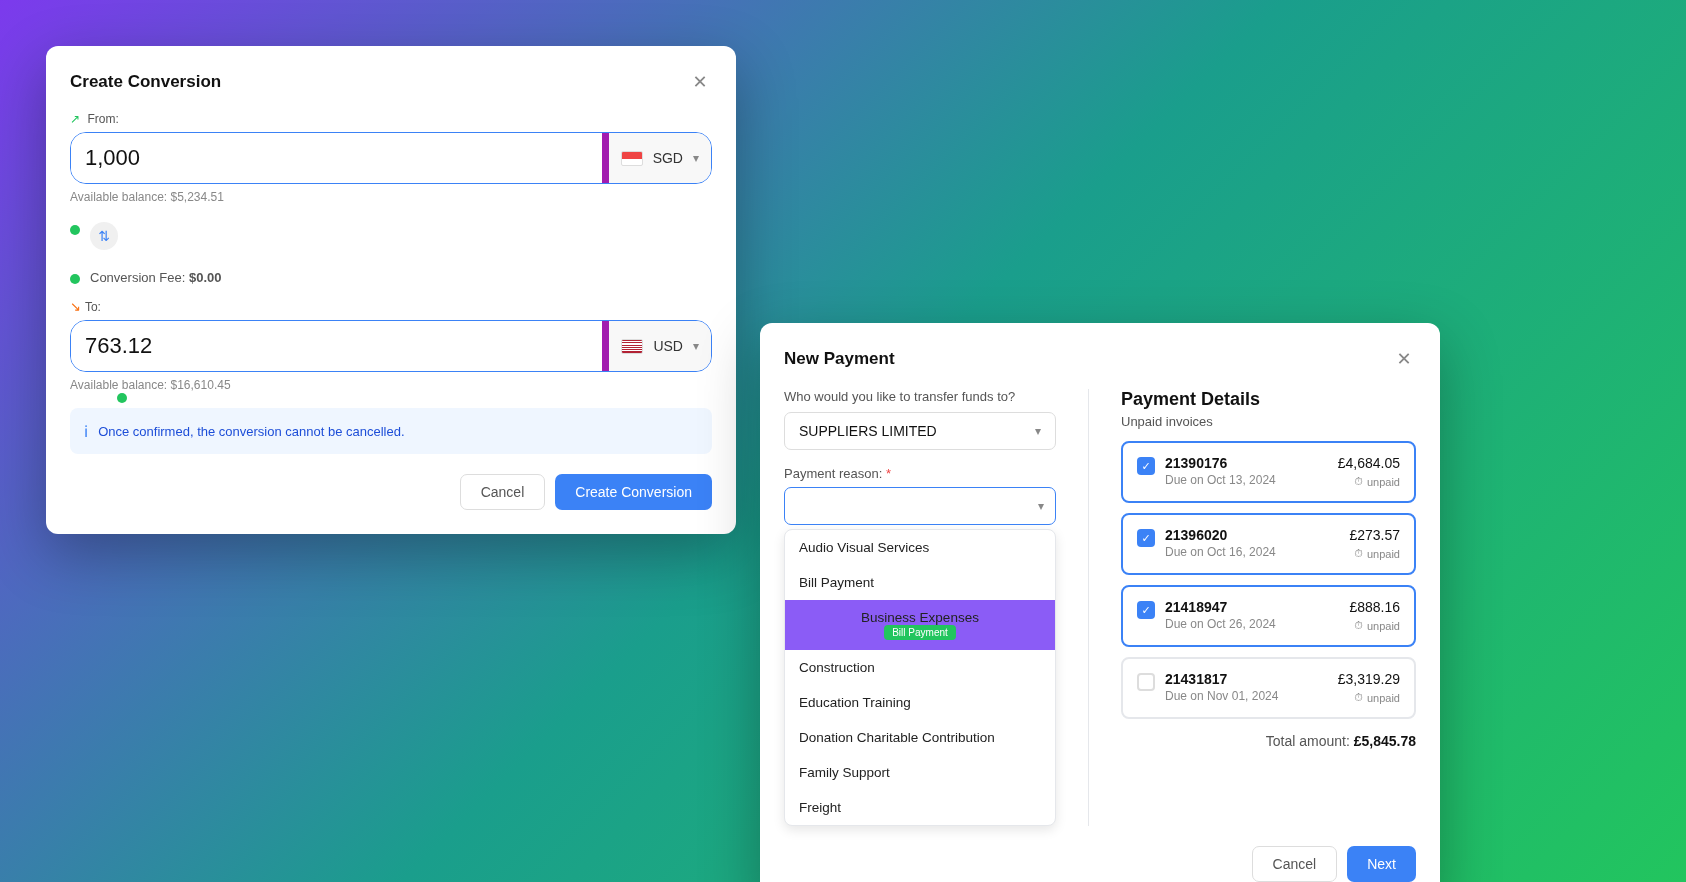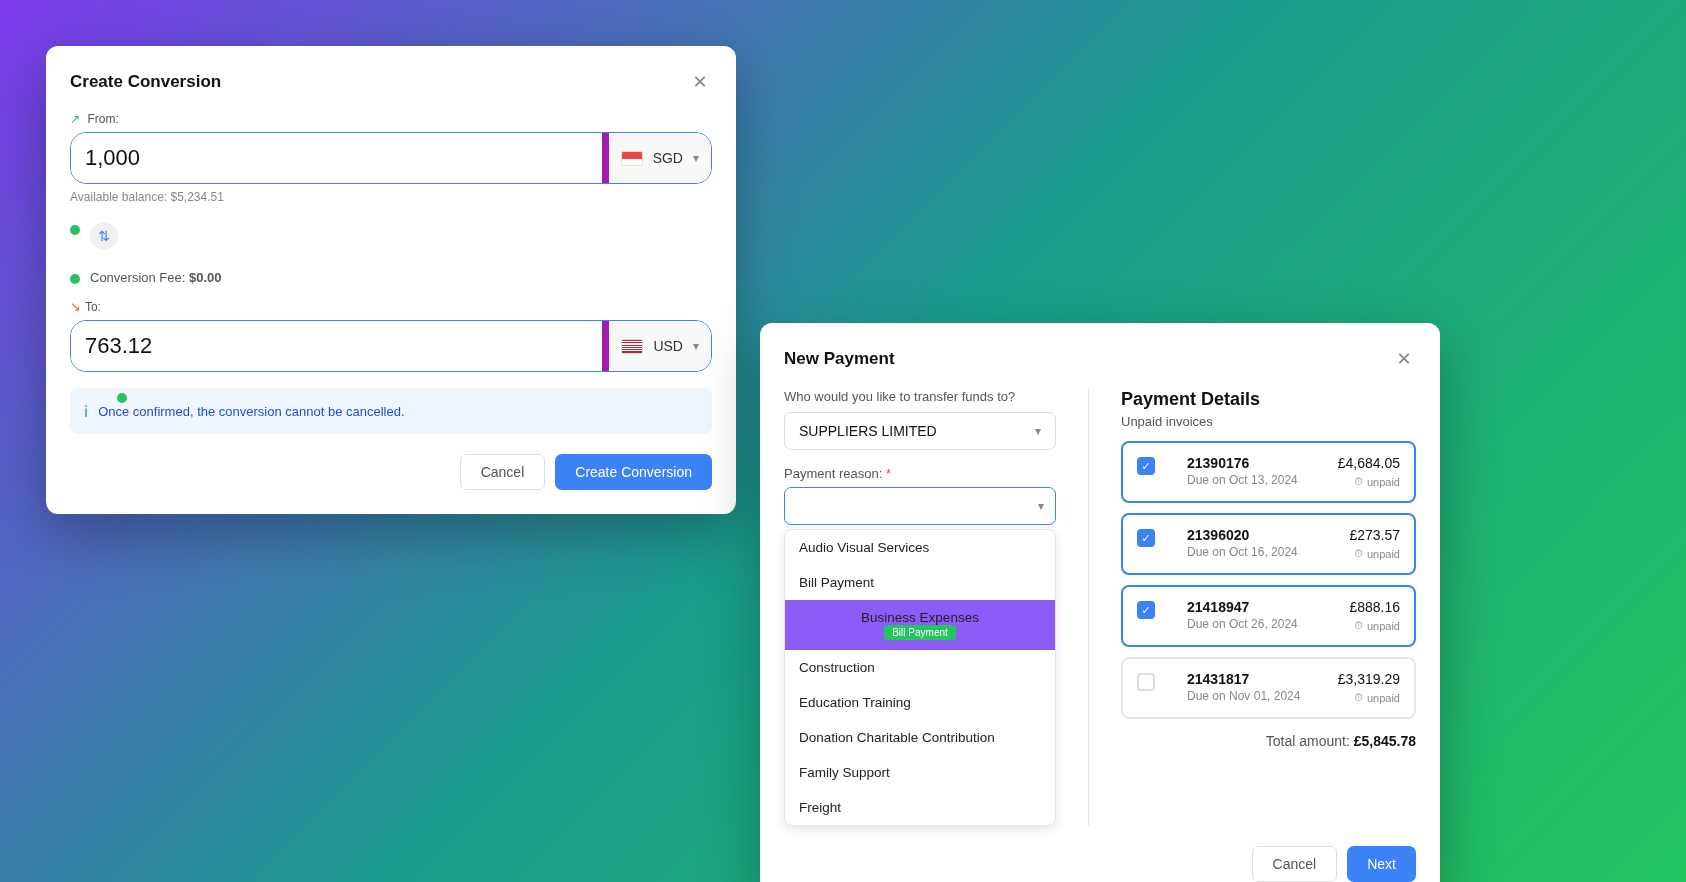--- a/index.html
+++ b/index.html
@@ -350,21 +350,20 @@
     .checkbox.empty {
       background: #fff;
       border: 2px solid #ddd;
     }
     .checkmark {
       color: #fff;
       font-size: 11px;
     }
     .invoice-info {
       flex: 1;
-      margin-left: 22px;
     }
     .invoice-number {
       font-size: 14px;
       font-weight: 600;
       color: #111;
     }
     .invoice-due {
       font-size: 12px;
       color: #888;
       margin-top: 2px;
@@ -454,20 +453,21 @@
     <span class="field-label" style="margin-bottom:0;">To:</span>
   </div>
   <div class="input-row">
     <input type="text" value="763.12" style="">
     <div class="currency-selector">
       <div class="flag-usd"></div>
       <span>USD</span>
       <span class="chevron-down">▾</span>
     </div>
   </div>
+  <div class="balance-text">Available balance: $16,610.45</div>
 
   <div class="green-dot" style="position:absolute; left:71px; top:344px;"></div>
   <div class="info-banner">
     <span class="info-icon">ℹ</span>
     <span class="info-text">Once confirmed, the conversion cannot be cancelled.</span>
   </div>
 
   <div class="modal-footer">
     <button class="btn-cancel">Cancel</button>
     <button class="btn-primary">Create Conversion</button>

